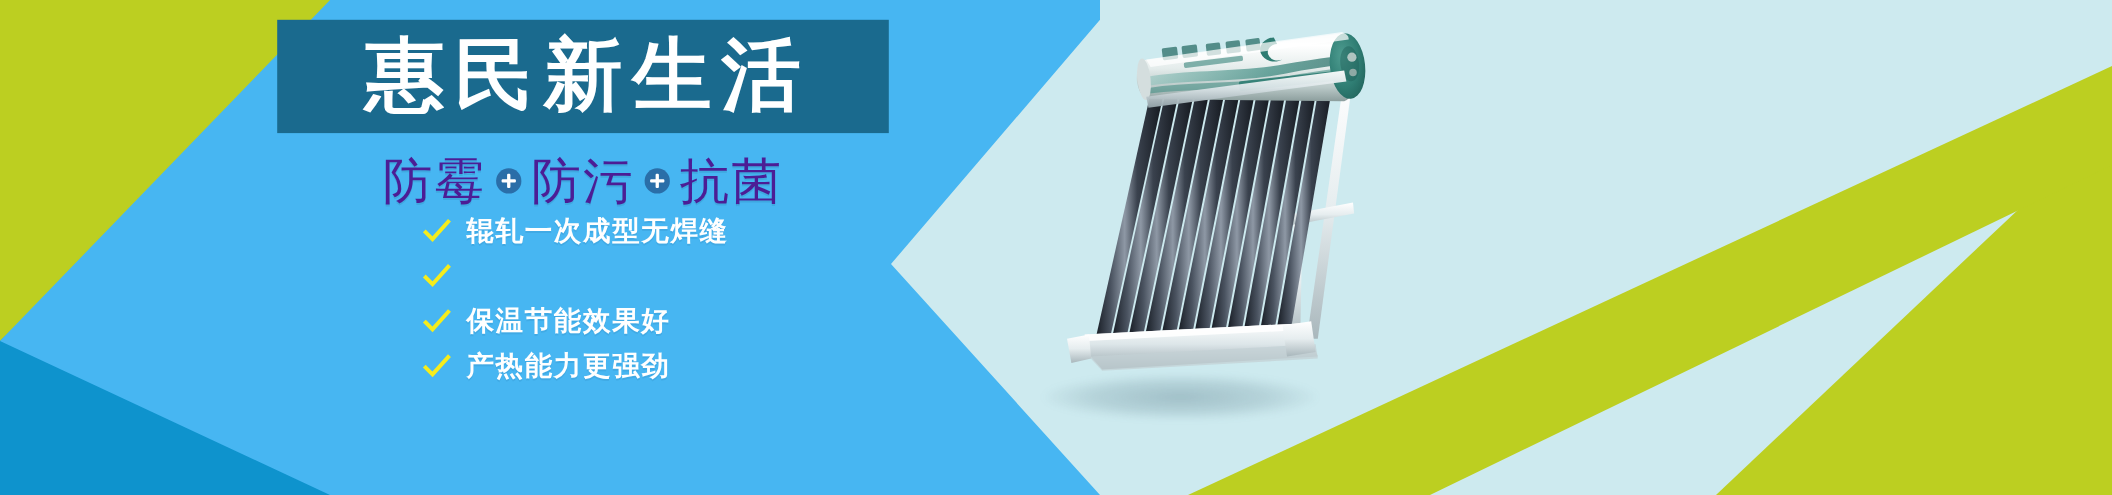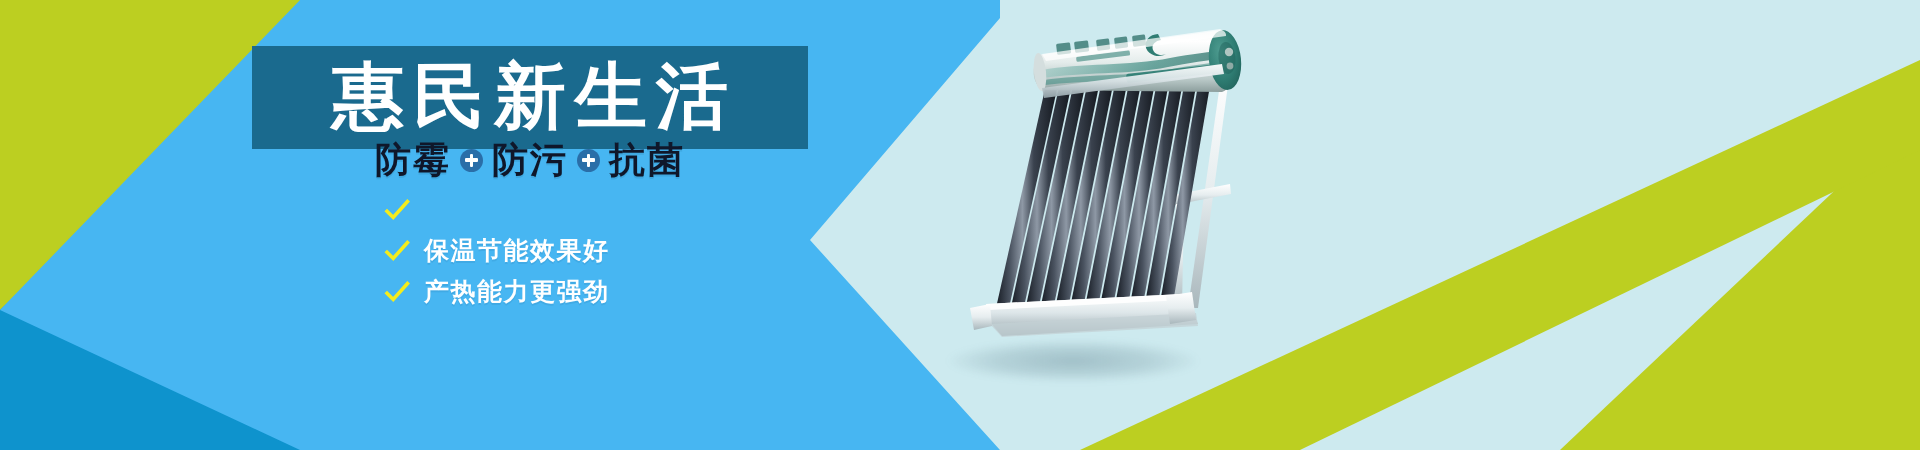--- a/index.html
+++ b/index.html
@@ -54,21 +54,21 @@
   
   .sky-arrow {
     left:0; top:0; width:1920px; height:450px;
     background:#47B6F2;
     clip-path: polygon(300px 0, 1000px 0, 1000px 18px, 810px 240px, 1000px 450px, 300px 450px, 0 310px);
   }
 
   
   .title-box {
     position:absolute;
-    left:252px; top:46px;
+    left:252px; top:18px;
     width:556px; height:103px;
     background:#1A6A8E;
     display:flex; align-items:center; justify-content:center;
   }
   .title-text {
     color:#ffffff;
     font-size:72px;
     font-weight:bold;
     letter-spacing:9px;
     line-height:1;
@@ -80,23 +80,23 @@
   
   .subtitle {
     position:absolute;
     left:252px; top:142px;
     width:556px;
     display:flex; align-items:center; justify-content:center;
     gap:6px;
     white-space:nowrap;
   }
   .sub-word {
-    color:#0f172a;
-    font-size:36px;
-    font-weight:bold;
+    color:#4c1d95;
+    font-size:45px;
+    font-weight:normal;
     letter-spacing:2px;
     line-height:1;
     text-shadow:0 2px 0 rgba(26,106,142,0.18);
   }
   .plus-badge {
     width:23px; height:23px;
     border-radius:50%;
     background:#2A6EA8;
     display:inline-flex;
     align-items:center; justify-content:center;
@@ -176,20 +176,26 @@
   <div class="subtitle">
     <span class="sub-word">防霉</span>
     <span class="plus-badge"></span>
     <span class="sub-word">防污</span>
     <span class="plus-badge"></span>
     <span class="sub-word">抗菌</span>
   </div>
 
   <div class="bullets">
 
+    <div class="bullet-row">
+      <svg class="check-icon" viewBox="0 0 26 26">
+        <path d="M3 14.2 L9.2 20.4 L23.4 4.6" fill="none" stroke="#F5EC1C" stroke-width="3.6" stroke-linecap="square"></path>
+      </svg>
+      <span class="bullet-label">辊轧一次成型无焊缝</span>
+    </div>
 
     <div class="bullet-row">
       <svg class="check-icon" viewBox="0 0 26 26">
         <path d="M3 14.2 L9.2 20.4 L23.4 4.6" fill="none" stroke="#F5EC1C" stroke-width="3.6" stroke-linecap="square"></path>
       </svg>
     </div>
 
     <div class="bullet-row">
       <svg class="check-icon" viewBox="0 0 26 26">
         <path d="M3 14.2 L9.2 20.4 L23.4 4.6" fill="none" stroke="#F5EC1C" stroke-width="3.6" stroke-linecap="square"></path>

